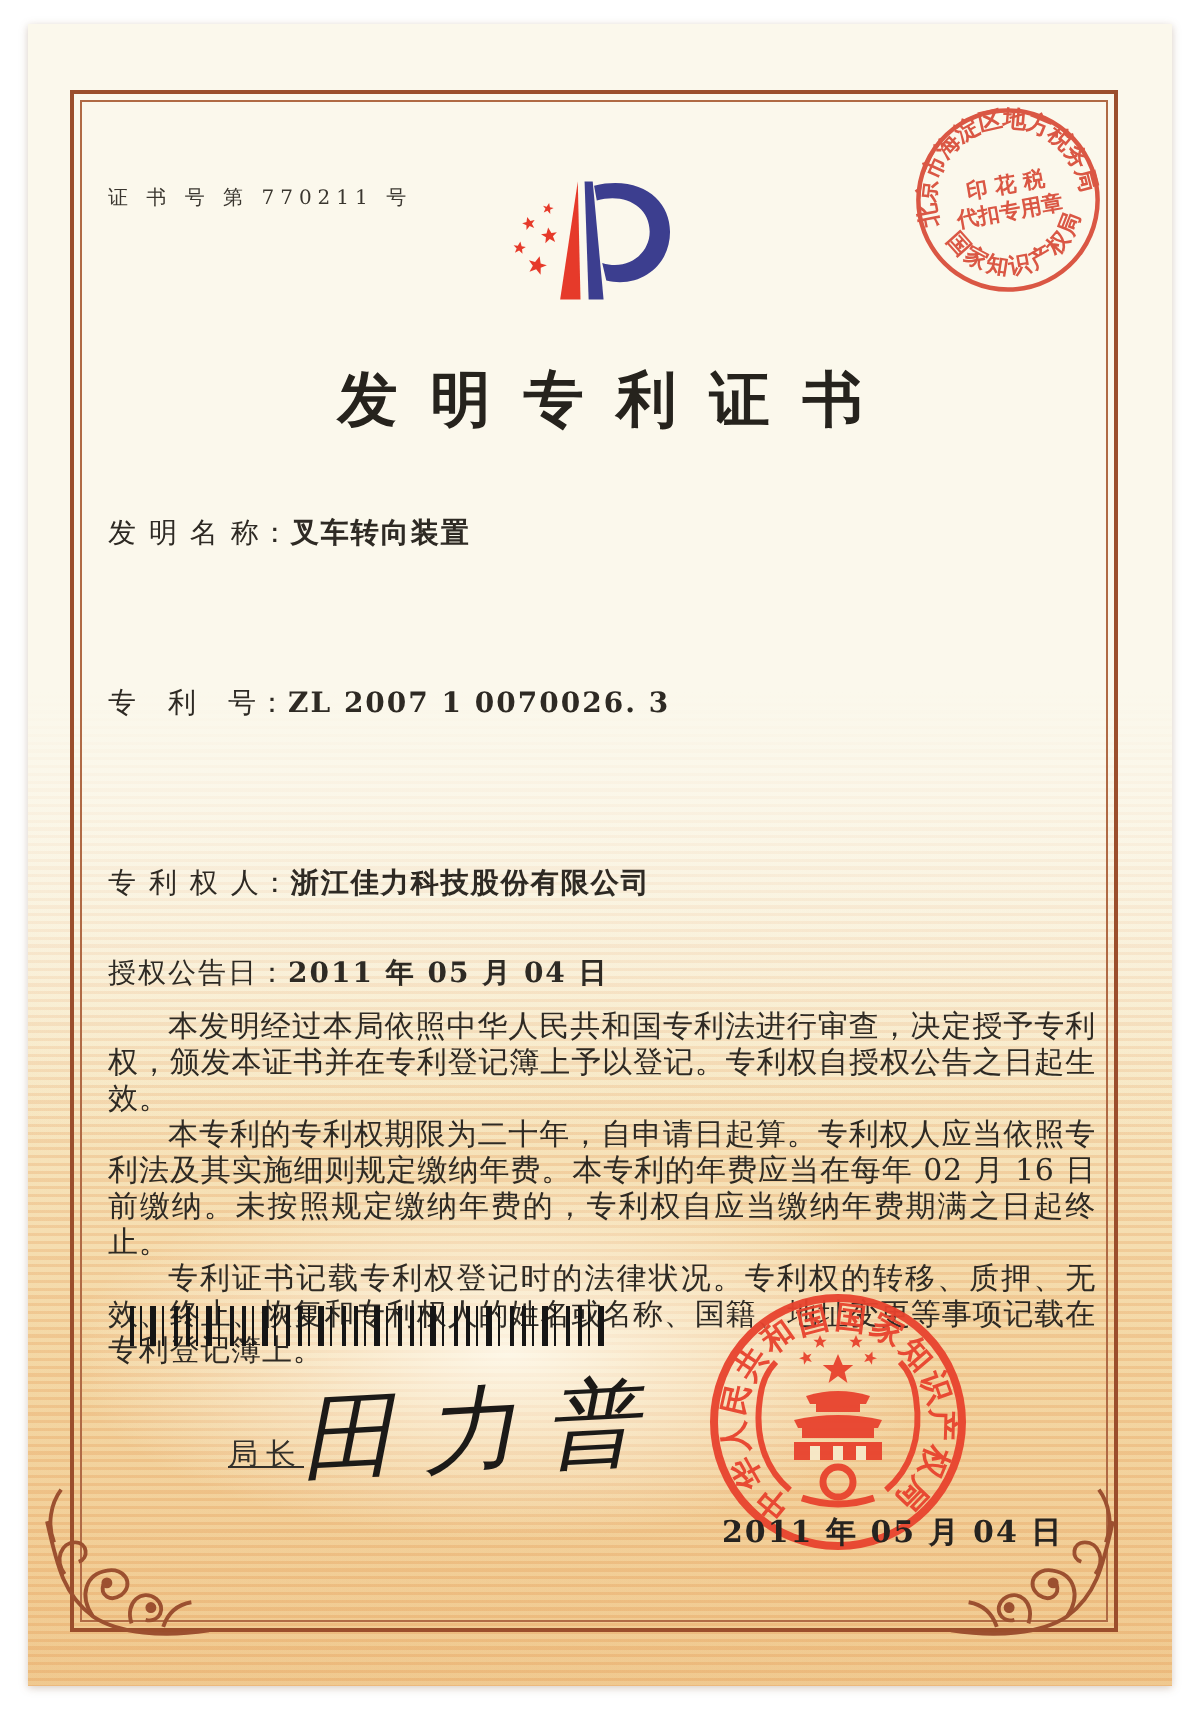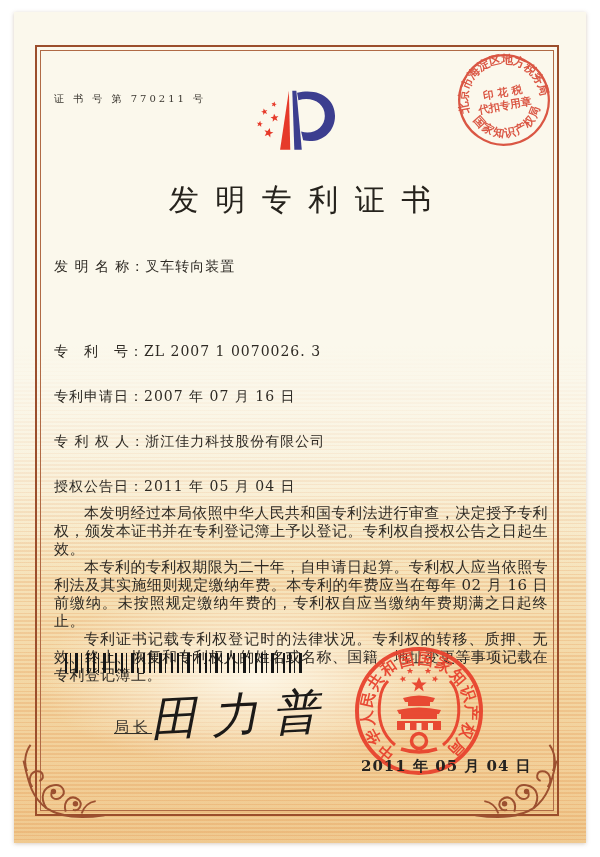--- a/index.html
+++ b/index.html
@@ -17,24 +17,24 @@
       repeating-linear-gradient(180deg, rgba(219,118,44,.17) 0 1.6px, rgba(255,246,226,.04) 1.6px 3.9px),
       linear-gradient(180deg, #fbf8ec 0%, #faf3e0 45%, #f7e6c0 63%, #f4d7a4 79%, #f1cc93 93%, #efc78c 100%);
   }
   .frame{position:absolute;left:21px;top:33px;width:520px;height:767px;
     border:2px solid #9b4e2c;}
   .frame-inner{position:absolute;inset:3px;border:1px solid #b06a45;}
   .cert-no{position:absolute;left:40px;top:80px;font-size:10px;letter-spacing:3px;color:#3a362f;}
   .logo{position:absolute;left:230px;top:72px;width:102px;height:78px;}
   .tax-seal{position:absolute;left:434px;top:32px;width:112px;height:112px;z-index:5;opacity:.93;}
   .title{position:absolute;left:0;top:168px;width:100%;text-align:center;
-    font-size:30px;font-weight:400;letter-spacing:.55em;text-indent:.55em;color:#26231d;}
+    font-size:30px;font-weight:700;letter-spacing:.55em;text-indent:.55em;color:#26231d;}
   .field-row{position:absolute;left:40px;height:20px;font-size:14px;color:#2e2a24;white-space:nowrap;}
   .f-label{letter-spacing:1px;}
-  .f-value{letter-spacing:1px;}
+  .f-value{letter-spacing:1px;font-weight:bold;}
   .paras{position:absolute;left:40px;top:492px;width:494px;font-size:15px;
     line-height:18px;color:#2e2a24;text-align:justify;}
   .paras p{margin:0;text-indent:2em;letter-spacing:.4px;}
   .barcode{position:absolute;left:51px;top:641px;width:237px;height:20px;
     background:repeating-linear-gradient(90deg,
       #161616 0 2px, transparent 2px 5px,
       #161616 5px 6px, transparent 6px 10px,
       #161616 10px 13px, transparent 13px 16px,
       #161616 16px 17px, transparent 17px 22px,
       #161616 22px 24px, transparent 24px 28px);}
@@ -98,23 +98,20 @@
     </g>
   </svg>
 
   <div class="title">发明专利证书</div>
 
   <div class="field-row" style="top:246px">
     <span class="f-label">发 明 名 称：</span><span class="f-value">叉车转向装置</span>
   </div>
   <div class="field-row" style="top:331px">
     <span class="f-label">专　利　号：</span><span class="f-value">ZL 2007 1 0070026. 3</span>
-  </div>
-  <div class="field-row" style="top:376px">
-    <span class="f-label">专利申请日：</span><span class="f-value">2007 年 07 月 16 日</span>
   </div>
   <div class="field-row" style="top:421px">
     <span class="f-label">专 利 权 人：</span><span class="f-value">浙江佳力科技股份有限公司</span>
   </div>
   <div class="field-row" style="top:466px">
     <span class="f-label">授权公告日：</span><span class="f-value">2011 年 05 月 04 日</span>
   </div>
 
   <div class="paras">
     <p>本发明经过本局依照中华人民共和国专利法进行审查，决定授予专利权，颁发本证书并在专利登记簿上予以登记。专利权自授权公告之日起生效。</p>

